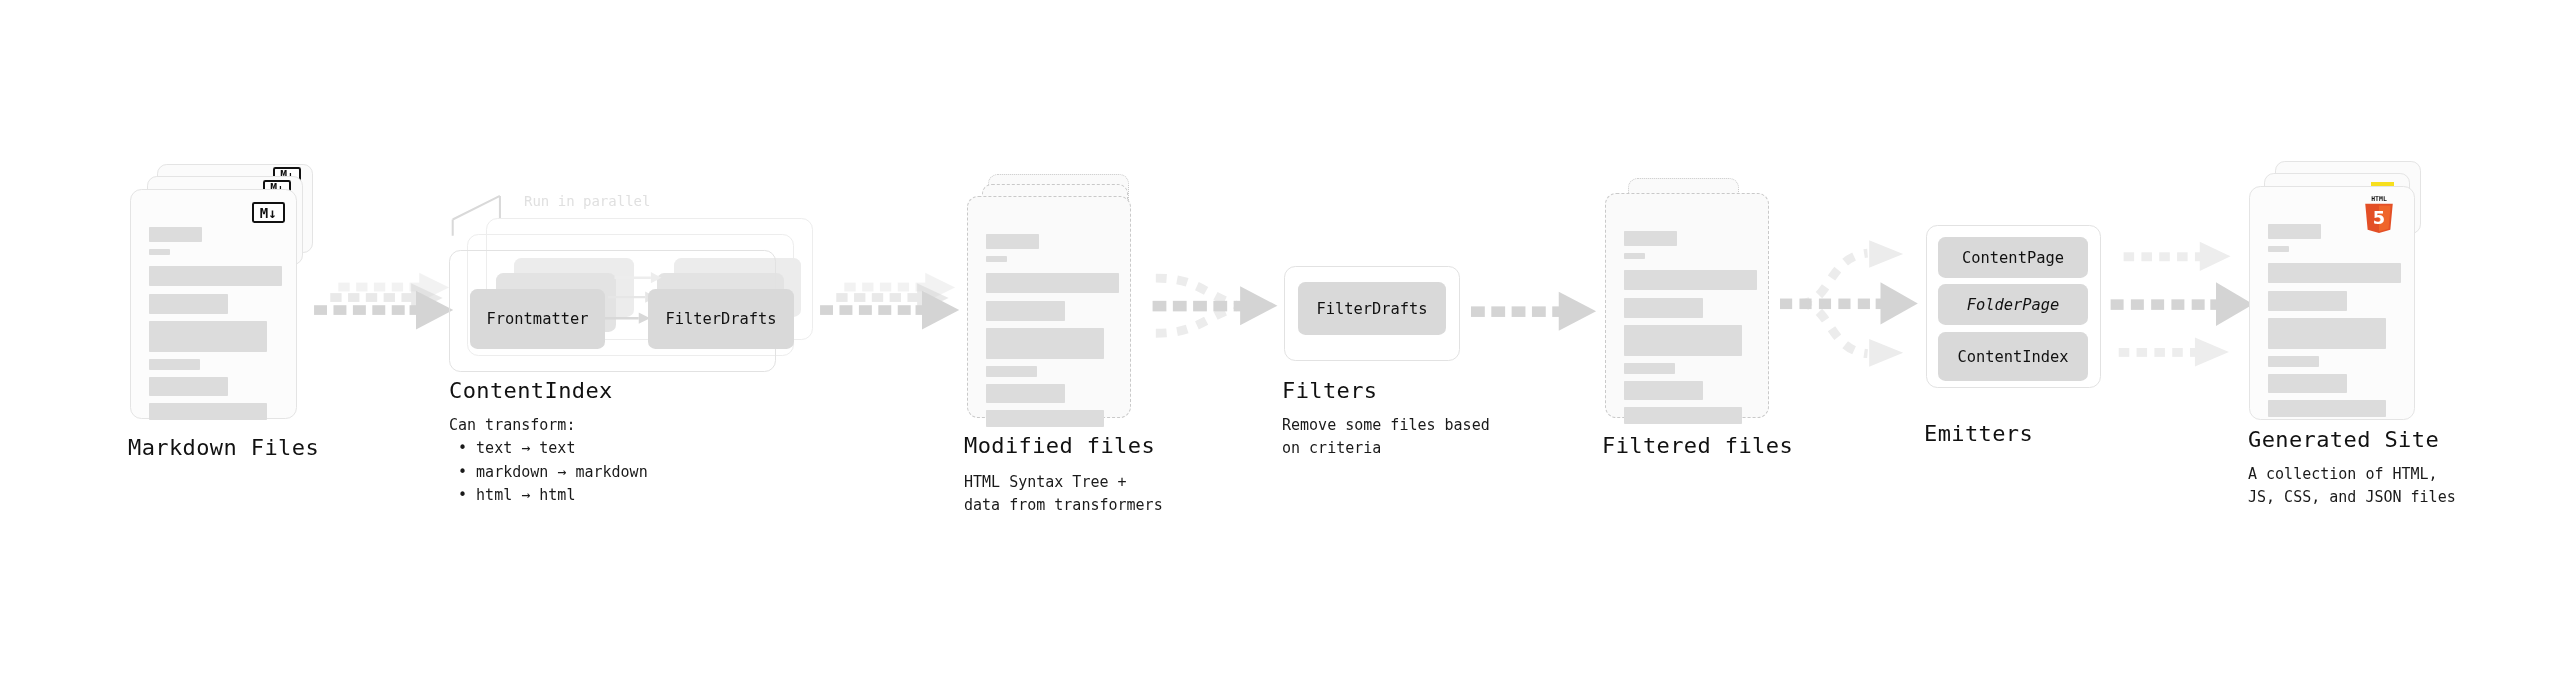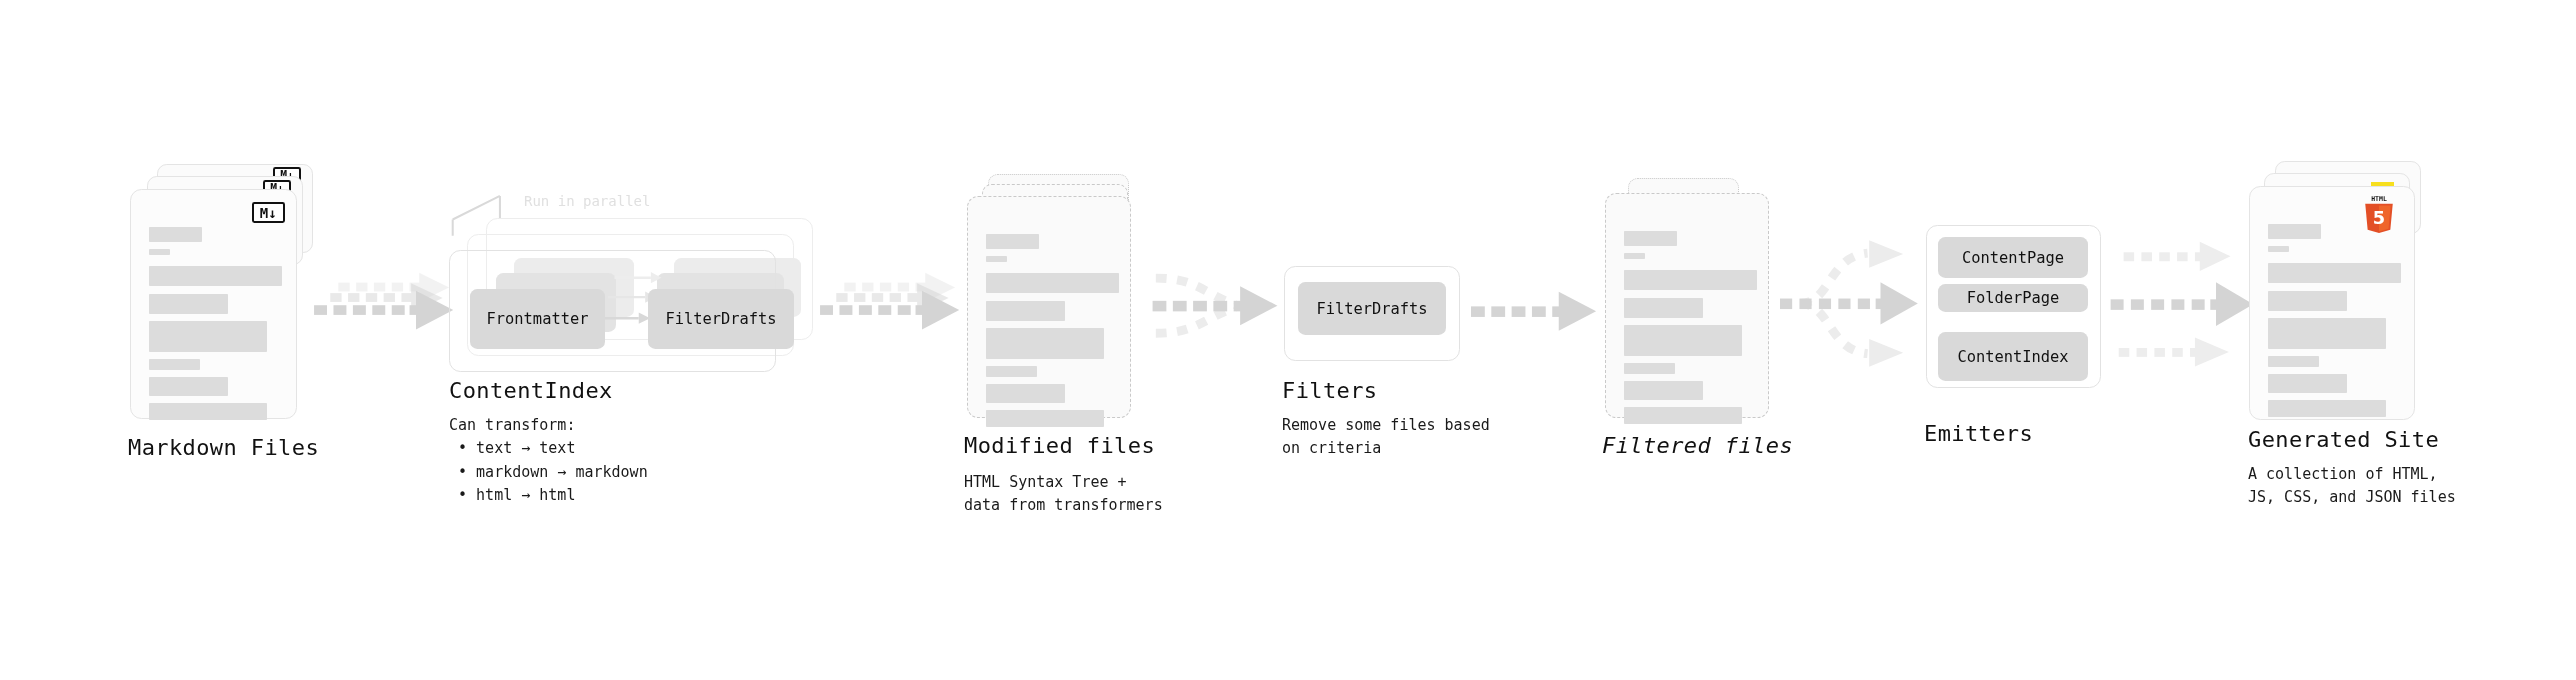--- a/index.html
+++ b/index.html
@@ -293,21 +293,21 @@
         <div class="doc-line" style="width:21px;  height:5.7px;  margin-bottom:11.4px;"></div>
         <div class="doc-line" style="width:133px; height:20.3px;"></div>
         <div class="doc-line" style="width:79px;  height:20.3px;"></div>
         <div class="doc-line" style="width:118px; height:31px;"></div>
         <div class="doc-line" style="width:51px;  height:10.6px;"></div>
         <div class="doc-line" style="width:79px;  height:18.7px;"></div>
         <div class="doc-line" style="width:118px; height:16.3px;"></div>
       </div>
     </div>
   </div>
-  <div class="sect-title" style="left:1602px; top:433px;font-style:italic;">Filtered files</div>
+  <div class="sect-title" style="left:1602px; top:433px;">Filtered files</div>
 
   <svg class="ovl" style="left:1780px; top:232px;" width="154" height="142" viewBox="0 0 190 175">
     <g stroke="#ececec" stroke-width="11" fill="none" stroke-dasharray="13 13" stroke-linecap="butt">
       <path d="M25 88 C62 88, 60 30, 108 26"></path>
       <path d="M25 88 C62 88, 60 146, 108 150"></path>
     </g>
     <g fill="#ececec">
       <path d="M110 10 L152 27 L110 44 Z"></path>
       <path d="M110 132 L152 149 L110 166 Z"></path>
     </g>
@@ -317,21 +317,21 @@
       <rect x="48" y="82" width="15" height="13"></rect>
         <rect x="72" y="82" width="15" height="13"></rect>
       <rect x="96" y="82" width="15" height="13"></rect>
         <rect x="118" y="82" width="12" height="13"></rect>
       <path d="M124 62 L170 88 L124 114 Z"></path>
     </g>
   </svg>
 
   <div class="group-box" style="left:1926px; top:225px; width:175px; height:163px;"></div>
   <div class="chip" style="left:1938px; top:237px; width:150px; height:41px;">ContentPage</div>
-  <div class="chip" style="left:1938px; top:284px; width:150px; height:28px;">FolderPage</div>
+  <div class="chip" style="left:1938px; top:284px; width:150px; height:41px;font-style:italic;">FolderPage</div>
   <div class="chip" style="left:1938px; top:332px; width:150px; height:49px;">ContentIndex</div>
   <div class="sect-title" style="left:1924px; top:421px;">Emitters</div>
 
   <svg class="ovl" style="left:2109px; top:232px;" width="154" height="146" viewBox="0 0 190 180">
     <g fill="#ededed">
       <rect x="18" y="25" width="13" height="11"></rect>
         <rect x="40" y="25" width="13" height="11"></rect>
       <rect x="62" y="25" width="13" height="11"></rect>
         <rect x="84" y="25" width="13" height="11"></rect>
       <rect x="106" y="25" width="11" height="11"></rect>

